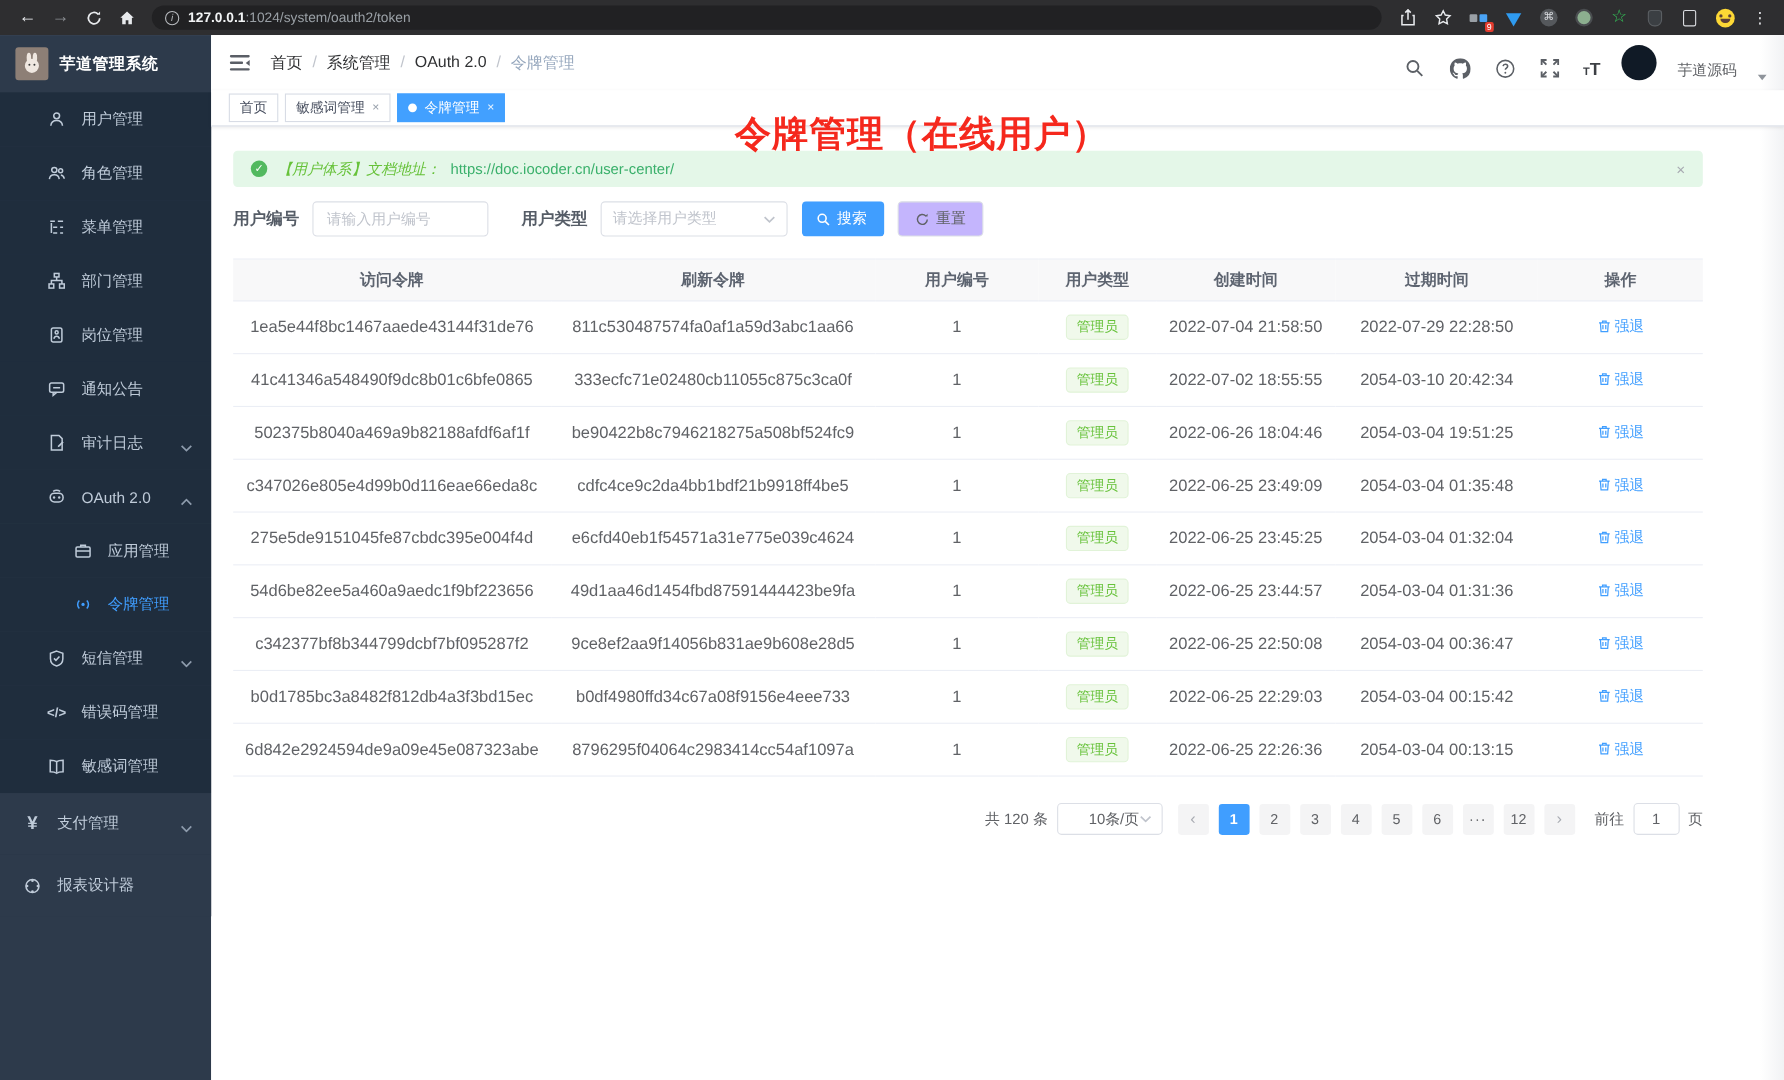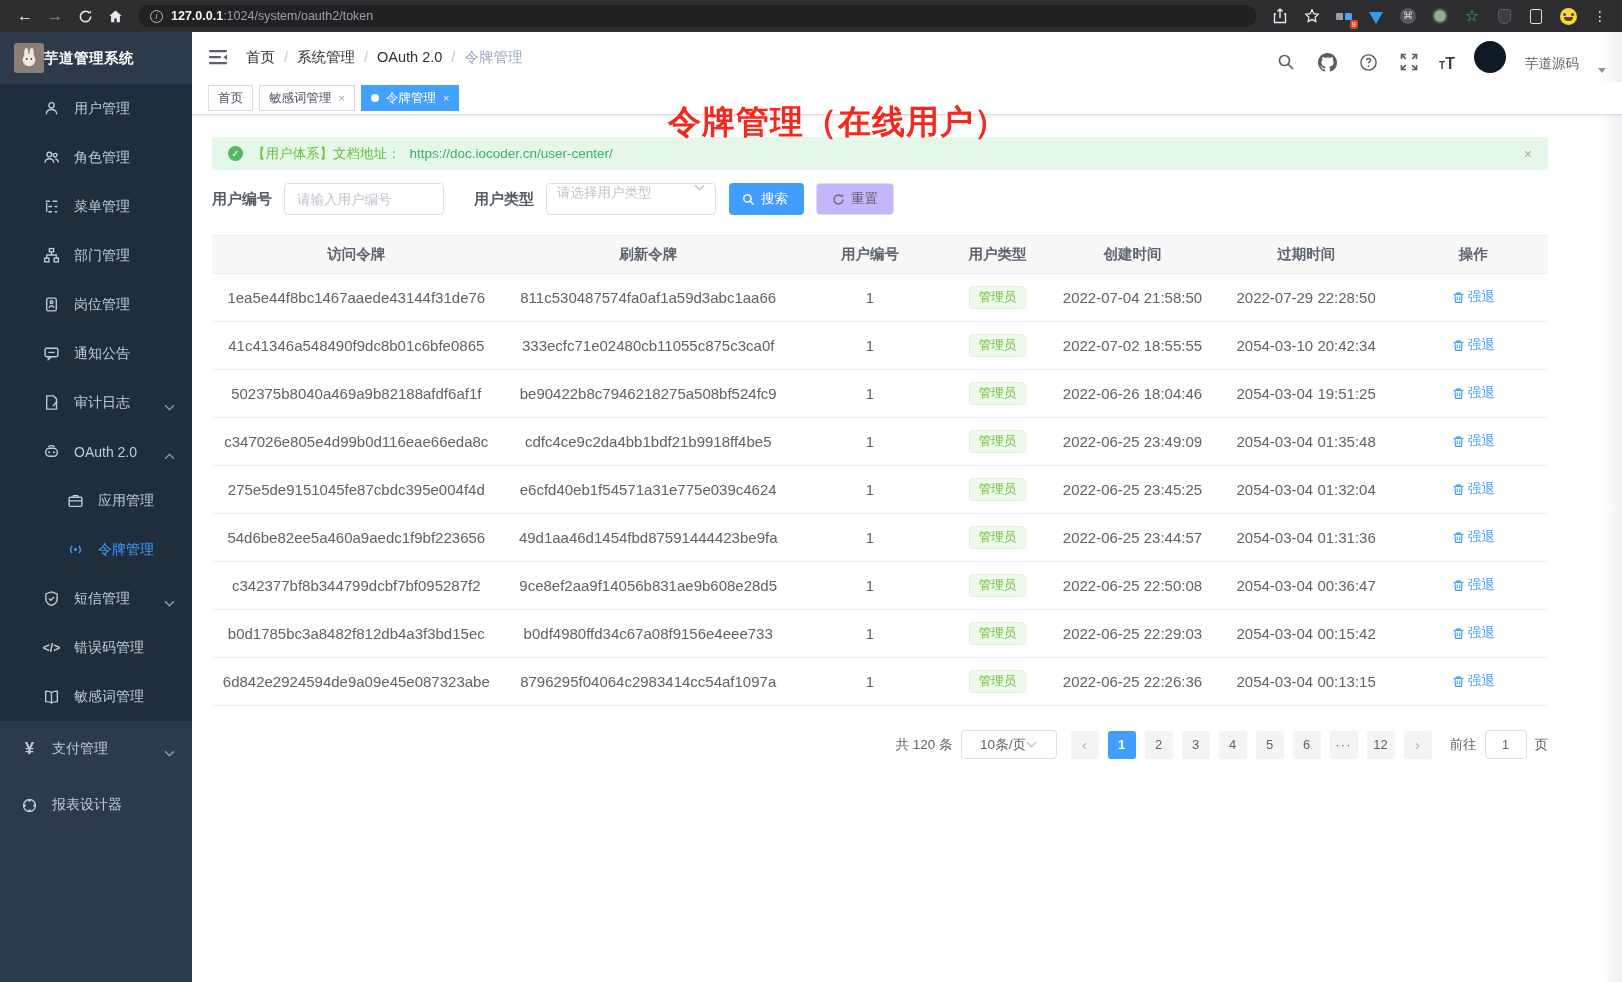--- a/index.html
+++ b/index.html
@@ -34,21 +34,21 @@
     background:#5d4037; box-shadow:8px 0 0 #5d4037; }
   .smiley:after { content:""; position:absolute; left:4px; top:9px; width:9px; height:4px;
     border-radius:0 0 8px 8px; background:#5d4037; }
   .kebab { color:#e8eaed; font-size:14px; letter-spacing:0; line-height:10px; }
 
   
   .app { display:flex; height:950px; position:relative; }
 
   
   .sidebar { width:192px; flex:0 0 192px; background:#2d3a4b; display:flex; flex-direction:column; }
-  .logo-row { height:52px; background:#2d3a4b; display:flex; align-items:center; padding:0 14px; flex:0 0 auto;}
+  .logo-row { height:52px; background:#2d3a4b; display:flex; align-items:center; gap:10px; padding:0 14px; flex:0 0 auto;}
   .logo-img { width:30px; height:30px; border-radius:3px; background:#8d7f76; display:flex; align-items:center; justify-content:center; }
   .logo-title { color:#fff; font-size:14.5px; font-weight:700; letter-spacing:.5px; white-space:nowrap;}
   .menu { flex:1; }
   .menu-item { position:relative; display:flex; align-items:center; gap:14px; color:#bfcbd9; cursor:pointer; font-size:14px; }
   .menu-item.lv1 { height:56px; padding-left:21px; background:#2d3a4b; }
   .menu-item.lv2 { height:49px; padding-left:43px; background:#1f2d3d; }
   .menu-item.lv3 { height:49px; padding-left:67px; background:#1f2d3d; }
   .menu-item.active { color:#409eff; }
   .mi-icon { width:17px; height:17px; display:flex; align-items:center; justify-content:center; flex:0 0 auto;}
   .mi-icon svg { display:block; }
@@ -86,52 +86,52 @@
 
   .annotation { position:absolute; left:668px; top:68px; font-size:33px; font-weight:700;
     color:#f5281d; white-space:nowrap; z-index:5; pointer-events:none; letter-spacing:1px;}
 
   
   .content { padding:22px 74px 0 20px; position:relative; }
   .alert { height:33px; background:#e4f7e8; border-radius:4px; display:flex; align-items:center;
     padding:0 16px; gap:9px; position:relative; }
   .alert-check { width:15px; height:15px; border-radius:50%; background:#52b95f; color:#fff; font-size:10px;
     display:flex; align-items:center; justify-content:center; flex:0 0 auto;}
-  .alert-label { font-size:13.5px; color:#67c23a; }
+  .alert-label { font-size:13.5px; color:#67c23a;font-style:italic; }
   .alert-link { font-size:13.5px; color:#3ab06b; text-decoration:none; cursor:pointer;}
   .alert-close { position:absolute; right:16px; color:#a8abb2; font-size:14px; cursor:pointer; }
 
   .filters { margin-top:13px; display:flex; align-items:center; }
   .f-label { font-size:15px; font-weight:700; color:#555c66; margin-right:12px; white-space:nowrap;}
   .f-input { width:160px; height:32px; border:1px solid #dcdfe6; border-radius:4px; padding:0 12px;
     font-size:13.5px; color:#606266; outline:none; }
   .f-input::placeholder { color:#c0c4cc; }
   .f-select { width:170px; height:32px; border:1px solid #dcdfe6; border-radius:4px; padding:0 10px;
-    display:flex; align-items:flex-start; justify-content:space-between; cursor:pointer; }
+    display:flex; align-items:center; justify-content:space-between; cursor:pointer; }
   .f-select .ph { font-size:13.5px; color:#c0c4cc; } .gap2 { width:30px; }
   .btn { height:32px; border-radius:4px; display:flex; align-items:center; gap:6px; padding:0 15px;
     font-size:13.5px; cursor:pointer; border:1px solid transparent; }
   .btn-primary { background:#409eff; color:#fff; margin-left:13px;padding-left:12px; }
   .btn-plain { background:#c4b5fd; color:#606266; border-color:#dcdfe6; margin-left:12px; }
 
   
   table.grid { width:100%; border-collapse:collapse; margin-top:20px; border-top:1px solid #ebeef5; }
   .grid th { height:38px; background:#f8f8f9; color:#5d6470; font-size:14.5px; font-weight:700;
     border-bottom:1px solid #ebeef5; text-align:center; }
   .grid td { height:48px; font-size:15px; color:#606266; border-bottom:1px solid #ebeef5; text-align:center;
     white-space:nowrap; }
   .tag-success { display:inline-block; background:#f0f9eb; border:1px solid #e1f3d8; color:#67c23a;
     font-size:12.5px; padding:3px 9px; border-radius:4px; line-height:1.2;}
   .kick { color:#409eff; font-size:13.5px; cursor:pointer; display:inline-flex; align-items:center; gap:3px; text-decoration:none;}
 
   
   .pagerow { margin-top:24px; display:flex; align-items:center; justify-content:flex-end; gap:8px;
     font-size:13.5px; color:#606266; }
   .psize { width:96px; height:29px; border:1px solid #dcdfe6; border-radius:4px; display:flex;
-    align-items:center; justify-content:center; padding:0 9px; color:#606266; cursor:pointer; margin-right:6px;}
+    align-items:center; justify-content:flex-end; padding:0 9px; color:#606266; cursor:pointer; margin-right:6px;}
   .pg { min-width:28px; height:28px; border:none; border-radius:3px; background:#f4f4f5; color:#606266;
     font-size:13px; cursor:pointer; display:flex; align-items:center; justify-content:center; padding:0 4px;
     font-family:inherit; }
   .pg.active { background:#409eff; color:#fff; font-weight:700; }
   .pg.nav { color:#a8abb2; font-size:15px; }
   .pg.dots { letter-spacing:1px; color:#606266; }
   .pager { display:flex; align-items:center; gap:9px; }
   .goto { display:flex; align-items:center; gap:8px; margin-left:10px; }
   .goto input { width:42px; height:29px; border:1px solid #dcdfe6; border-radius:4px; text-align:center;
     font-size:13.5px; color:#606266; outline:none; }

